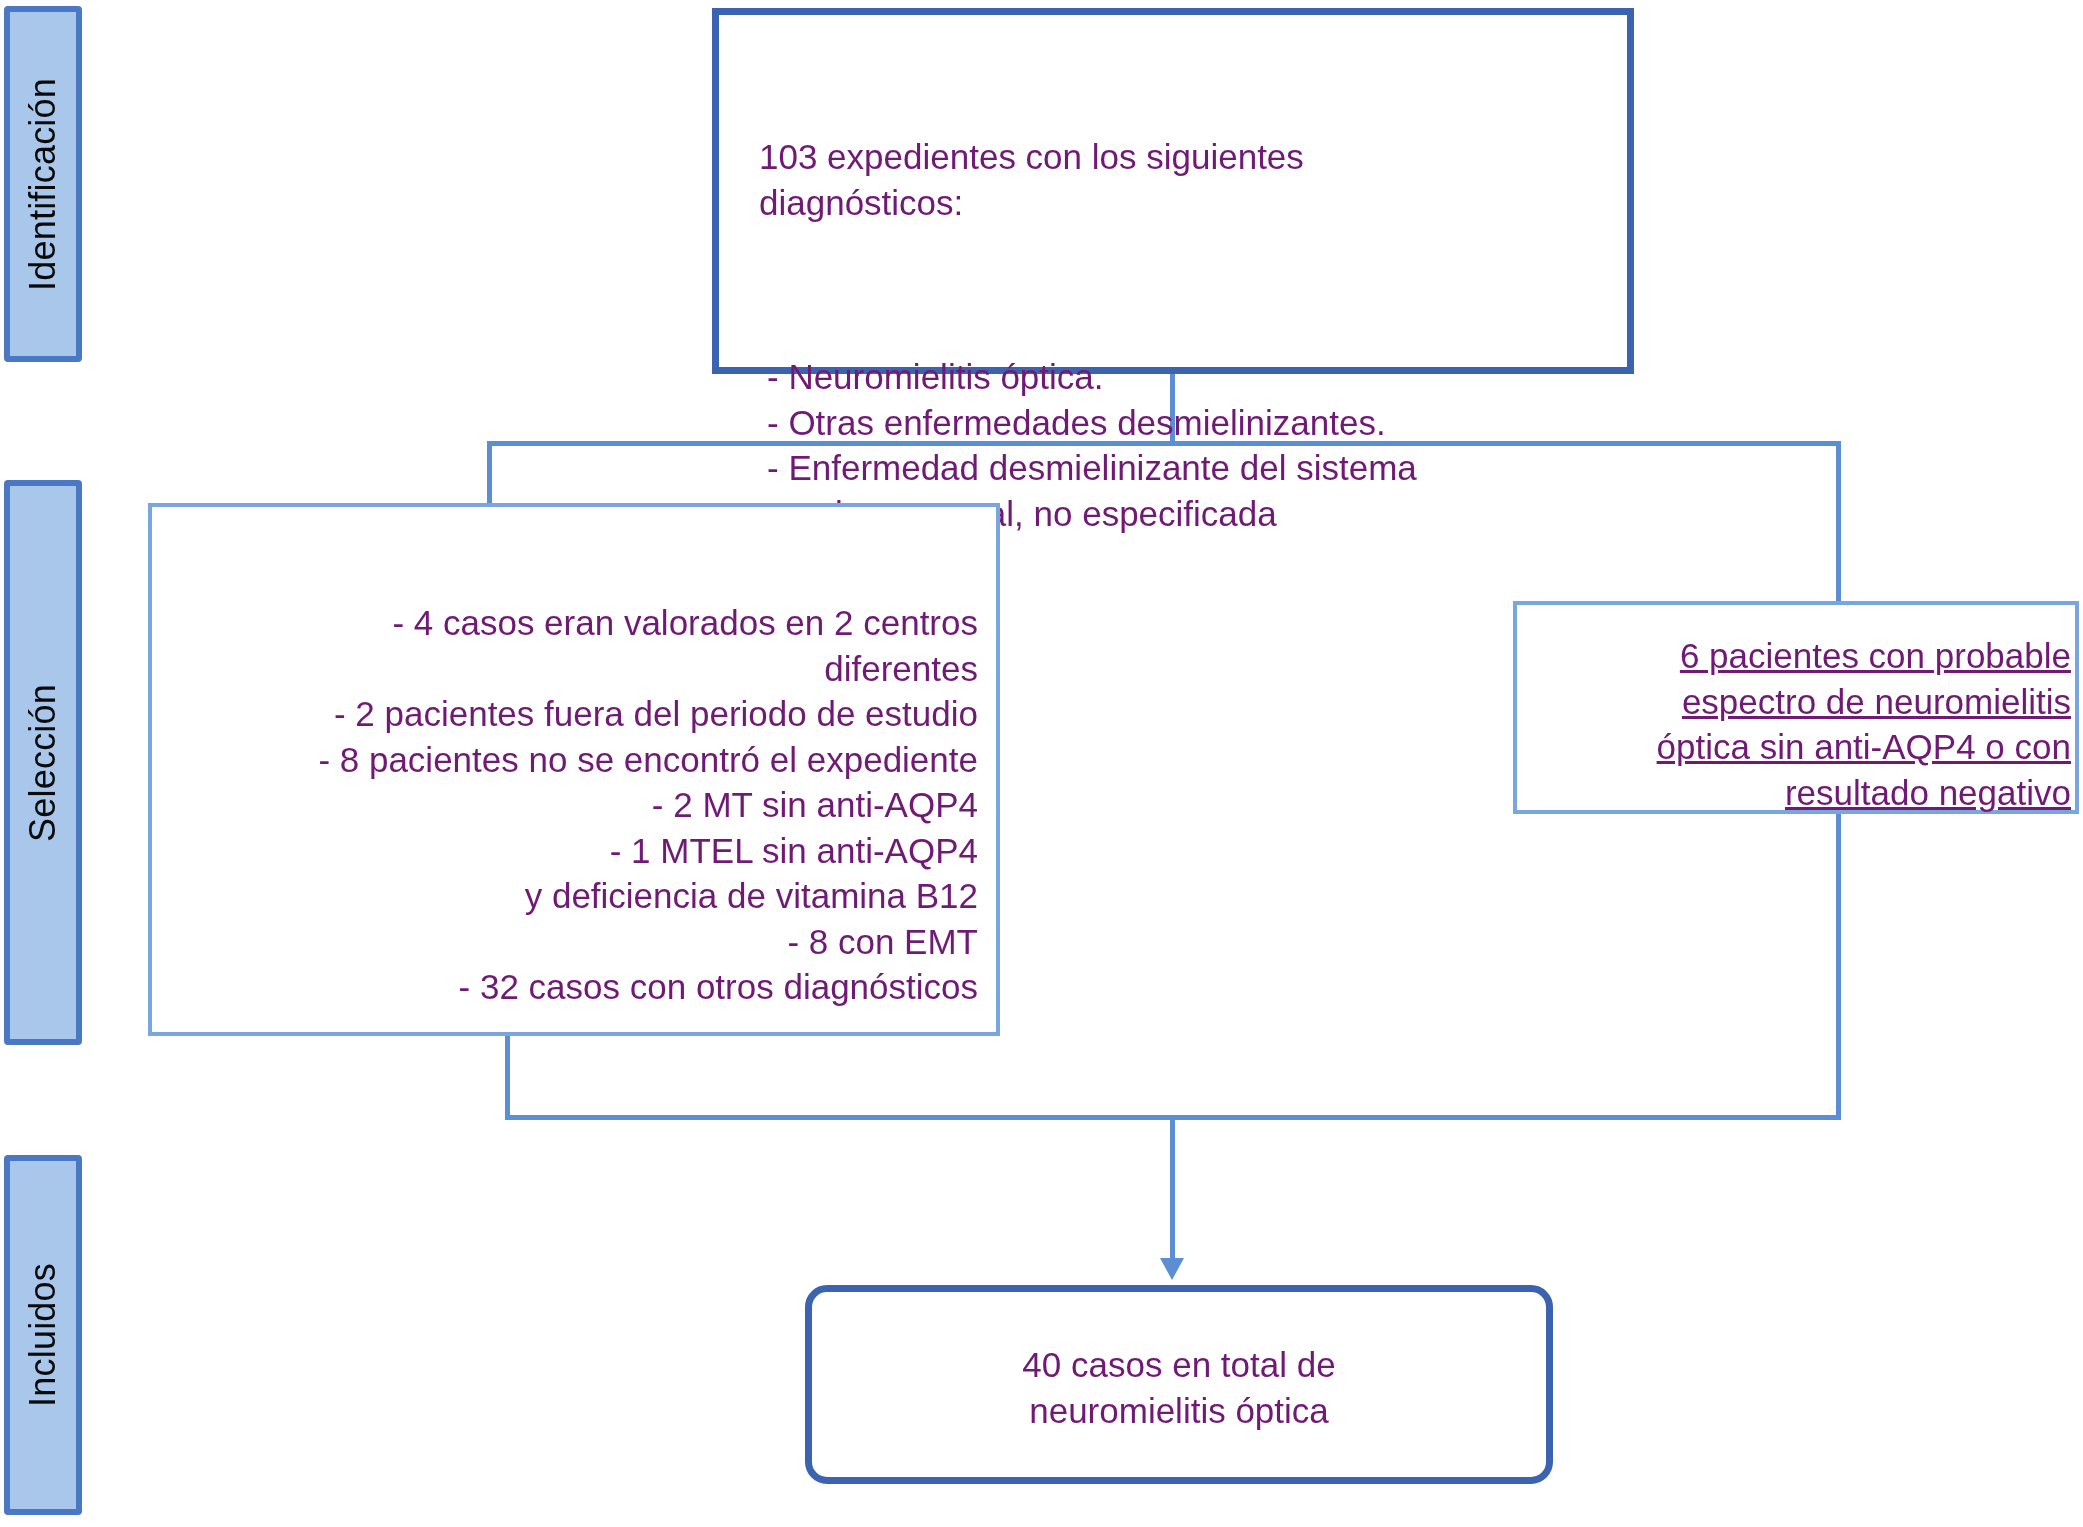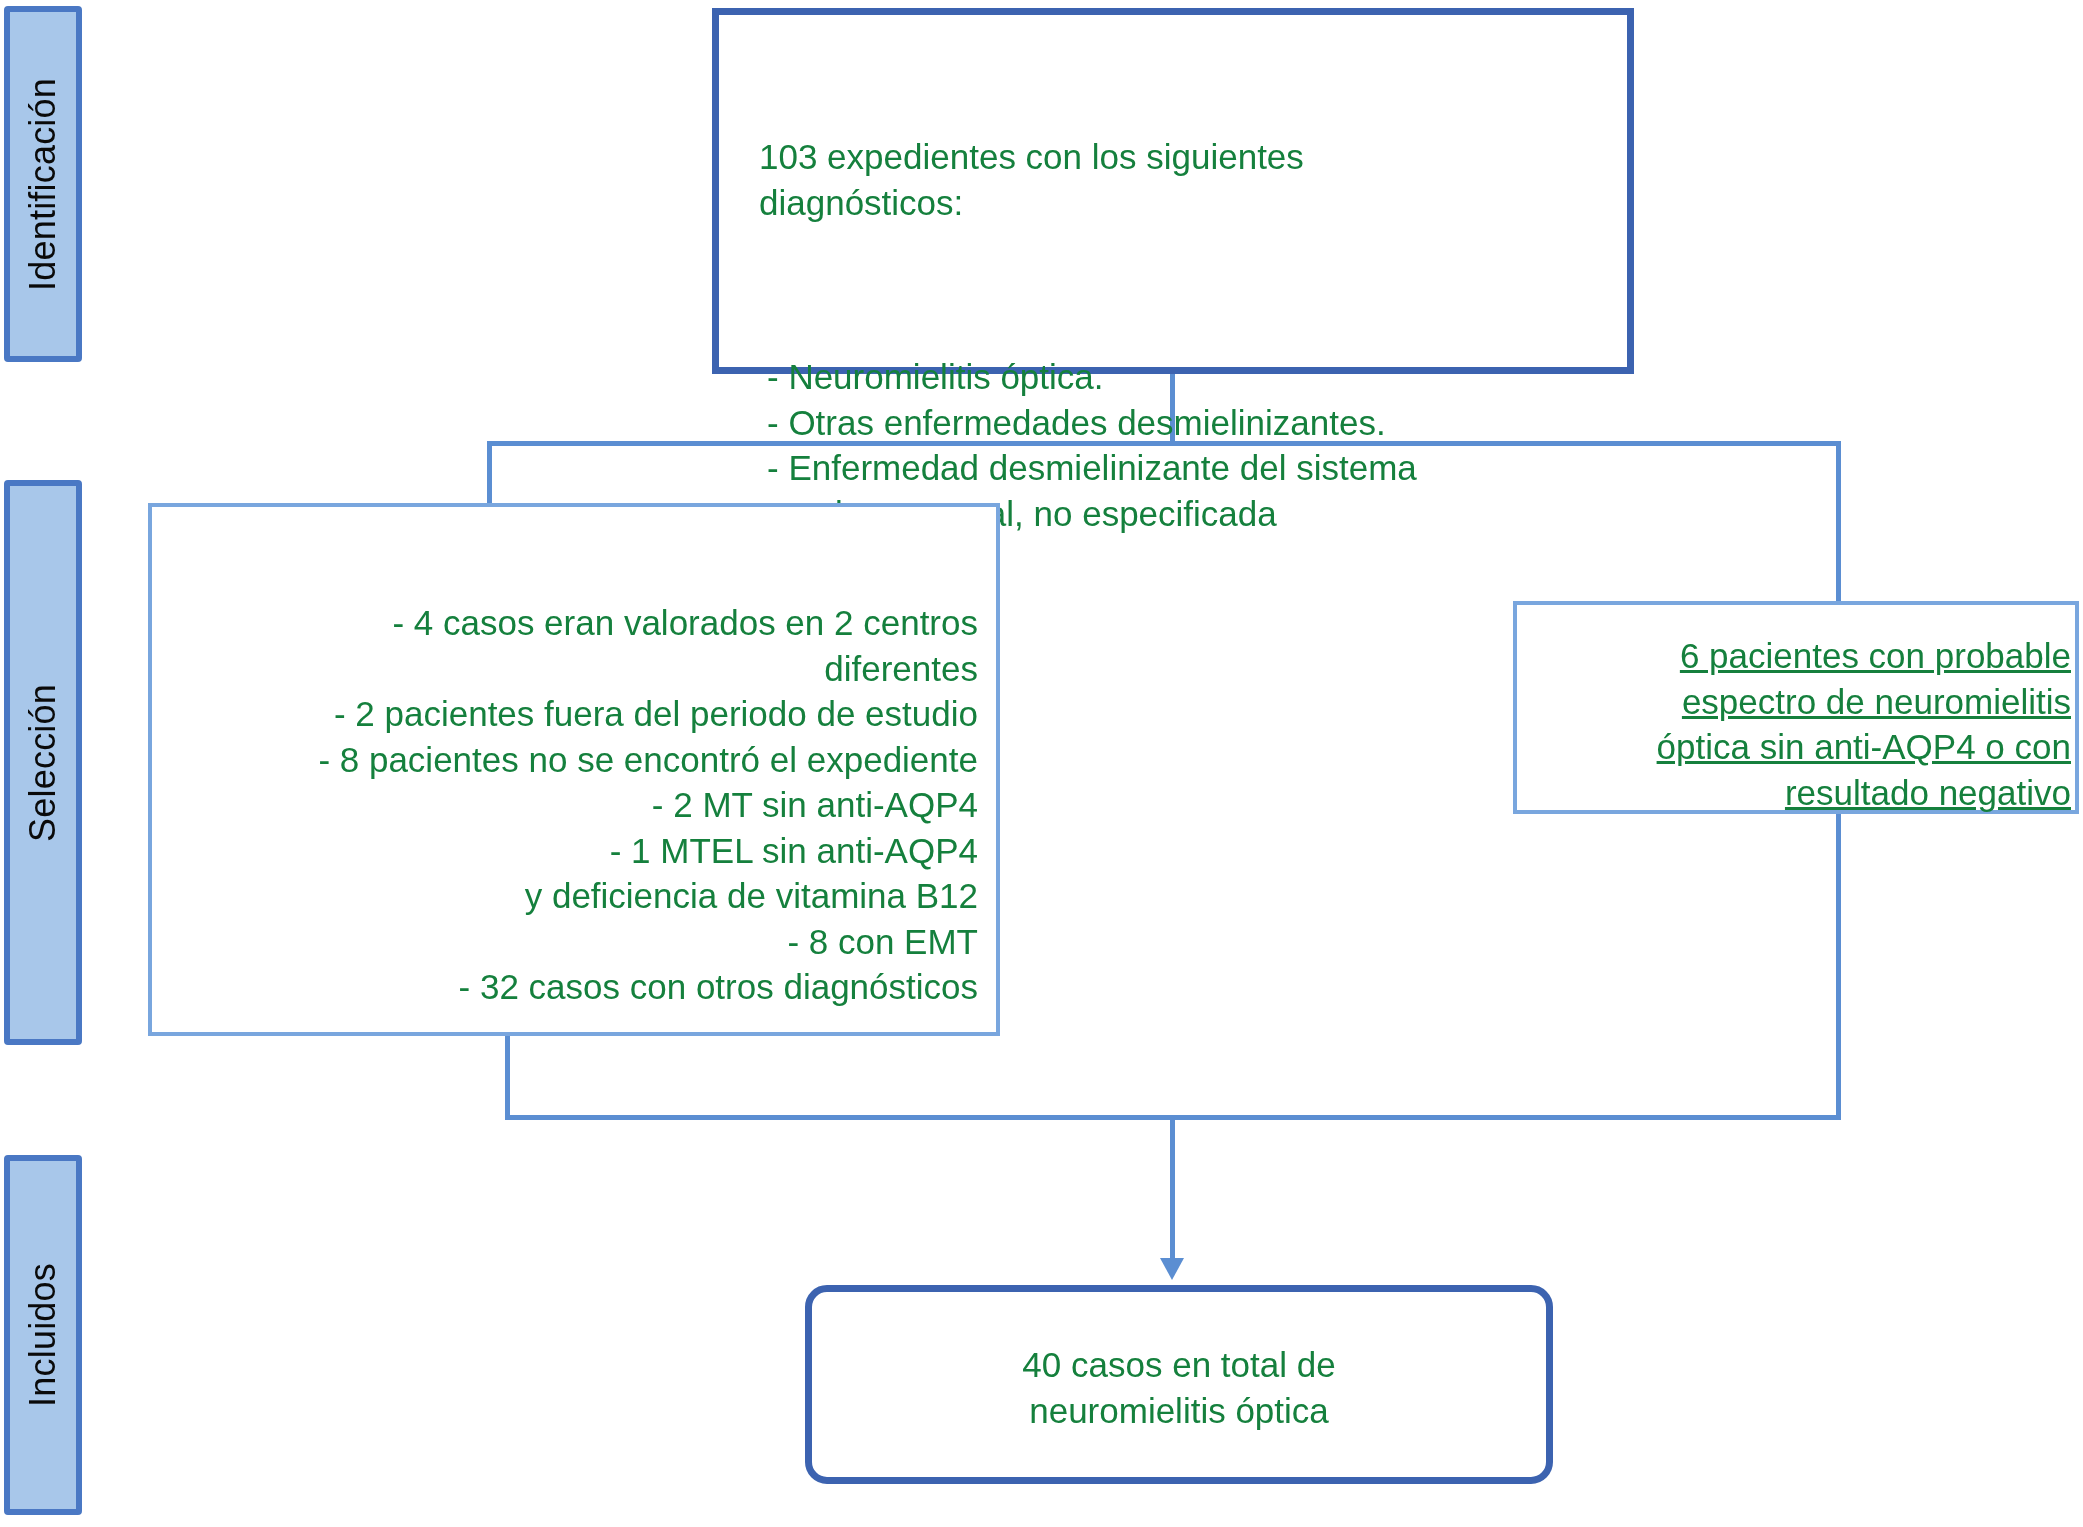--- a/index.html
+++ b/index.html
@@ -45,21 +45,21 @@
     position: absolute;
     background: #ffffff;
     box-sizing: border-box;
   }
   .box-strong { border: 7px solid #3c63b0; }
   .box-light  { border: 4px solid #79a6de; }
 
   .box-text {
     font-size: 35px;
     line-height: 1.30;
-    color: #15803d;
+    color: #701a75;
     white-space: pre-wrap;
   }
 
   
   #box-top {
     left: 712px;
     top: 8px;
     width: 922px;
     height: 366px;
   }

